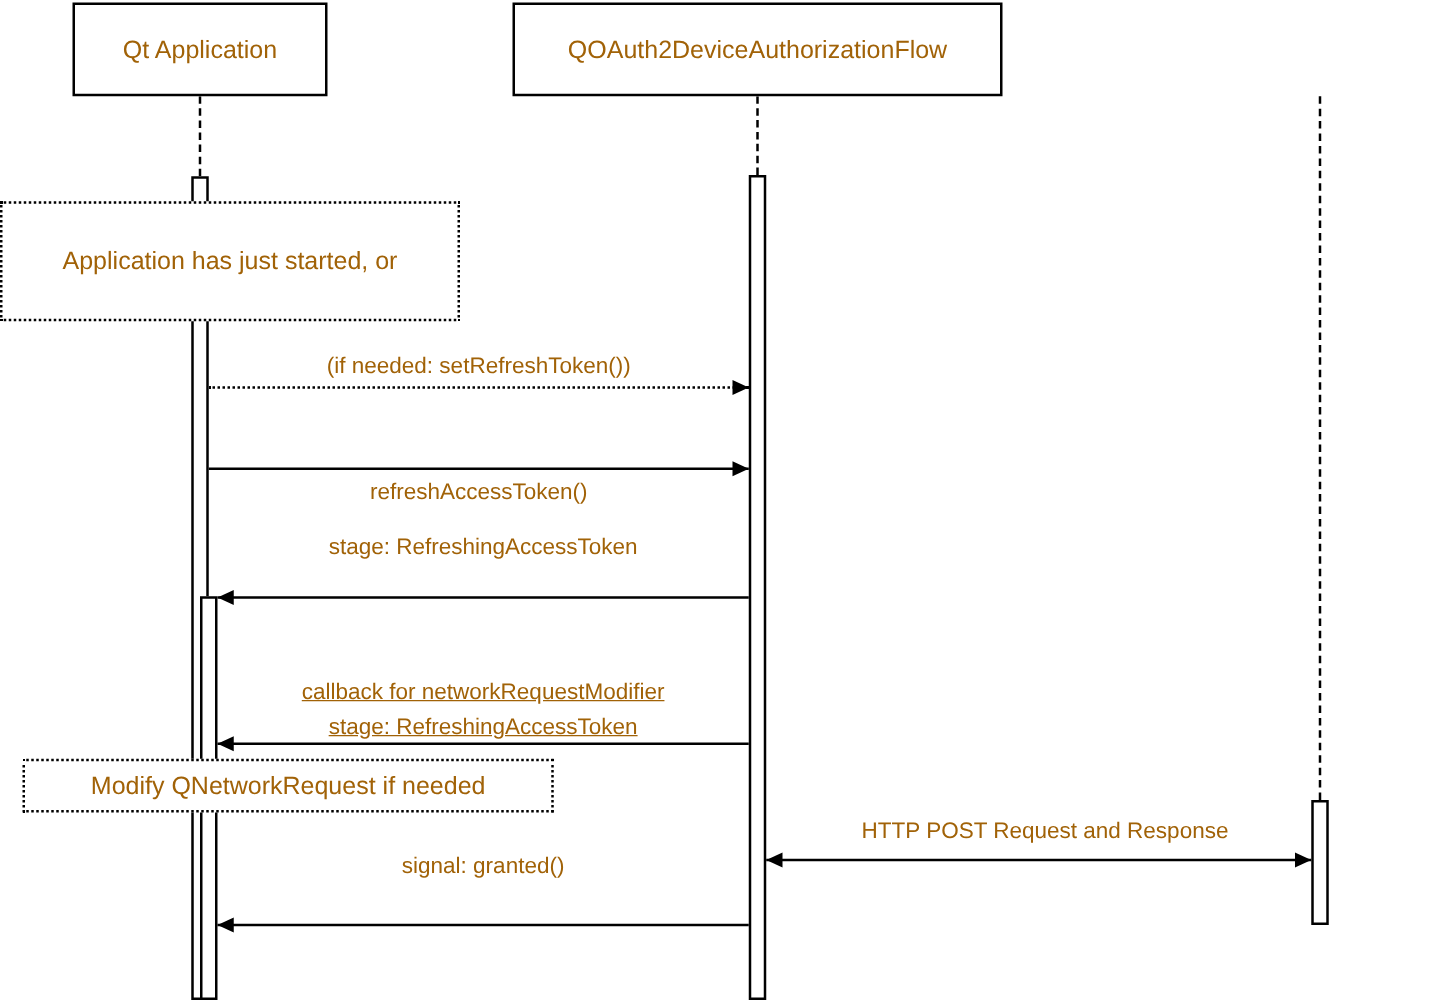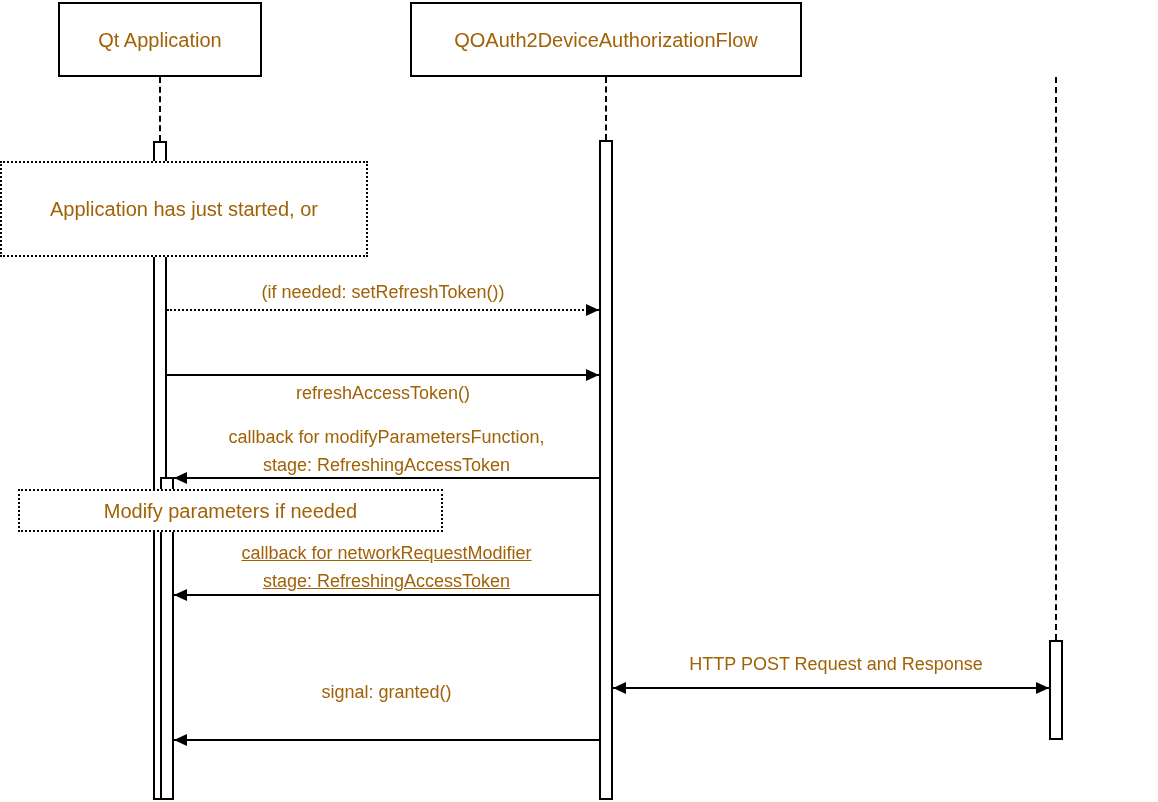--- a/index.html
+++ b/index.html
@@ -108,37 +108,36 @@
 
   <div class="activation" style="left:153px; top:141px; height:659px;"></div>
   <div class="activation" style="left:160px; top:477px; height:323px;"></div>
   <div class="activation" style="left:599px; top:140px; height:660px;"></div>
   <div class="activation" style="left:1049px; top:640px; height:100px;"></div>
 
   <div class="note" style="left:0px; top:161px; width:368px; height:96px;">
     <div>Application has just started, or</div>
   </div>
 
-  <div class="note" style="left:18px; top:489px; width:425px; height:43px;">
-    <div>Modify parameters if needed</div>
+
+  <div class="note" style="left:18px; top:607px; width:425px; height:43px;">
+    <div>Modify QNetworkRequest if needed</div>
   </div>
-
 
   <div class="msg-label" style="left:167px; top:281px; width:432px;">(if needed: setRefreshToken())</div>
   <div class="msg-line dotted" style="left:167px; top:309px; width:432px;">
     <span class="head right"></span>
   </div>
 
   <div class="msg-label" style="left:167px; top:346px; width:432px;margin-top:36px;">refreshAccessToken()</div>
   <div class="msg-line" style="left:167px; top:374px; width:432px;">
     <span class="head right"></span>
   </div>
 
   <div class="msg-label two" style="left:174px; top:423px; width:425px;">
-    <div>callback for modifyParametersFunction,</div>
     <div>stage: RefreshingAccessToken</div>
   </div>
   <div class="msg-line" style="left:174px; top:477px; width:425px;">
     <span class="head left"></span>
   </div>
 
   <div class="msg-label two" style="left:174px; top:539px; width:425px;text-decoration:underline;">
     <div>callback for networkRequestModifier</div>
     <div>stage: RefreshingAccessToken</div>
   </div>

